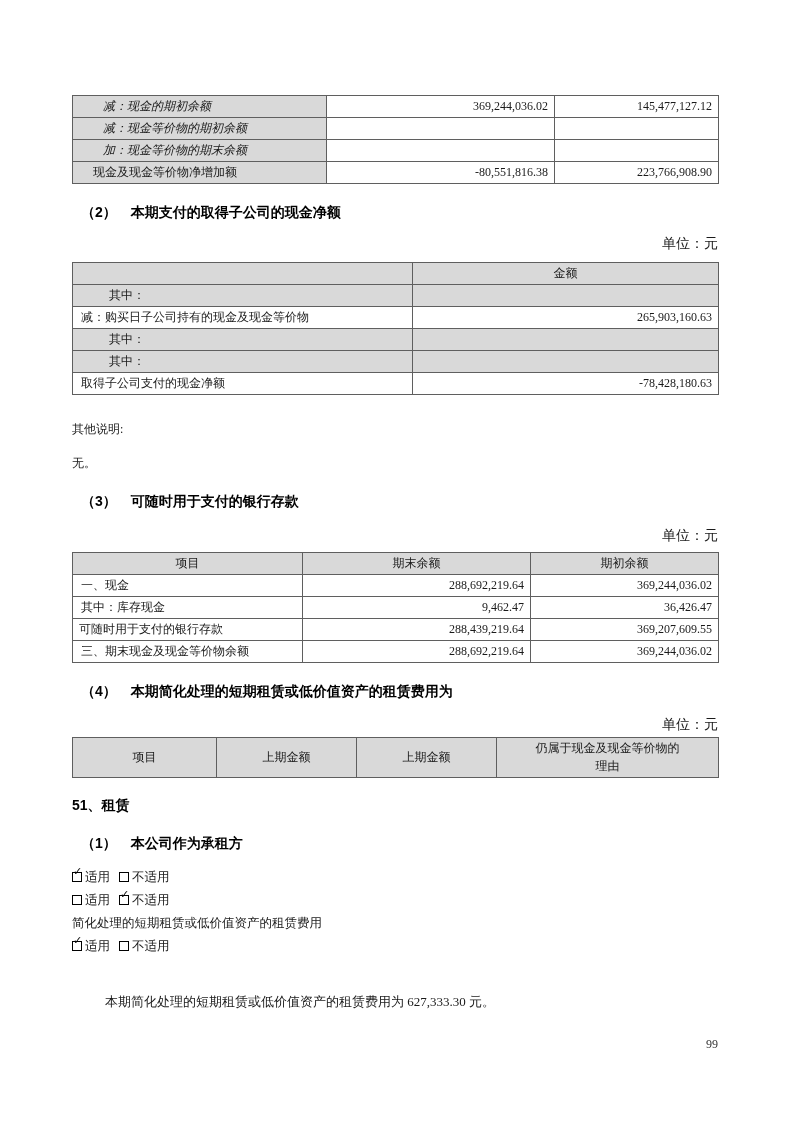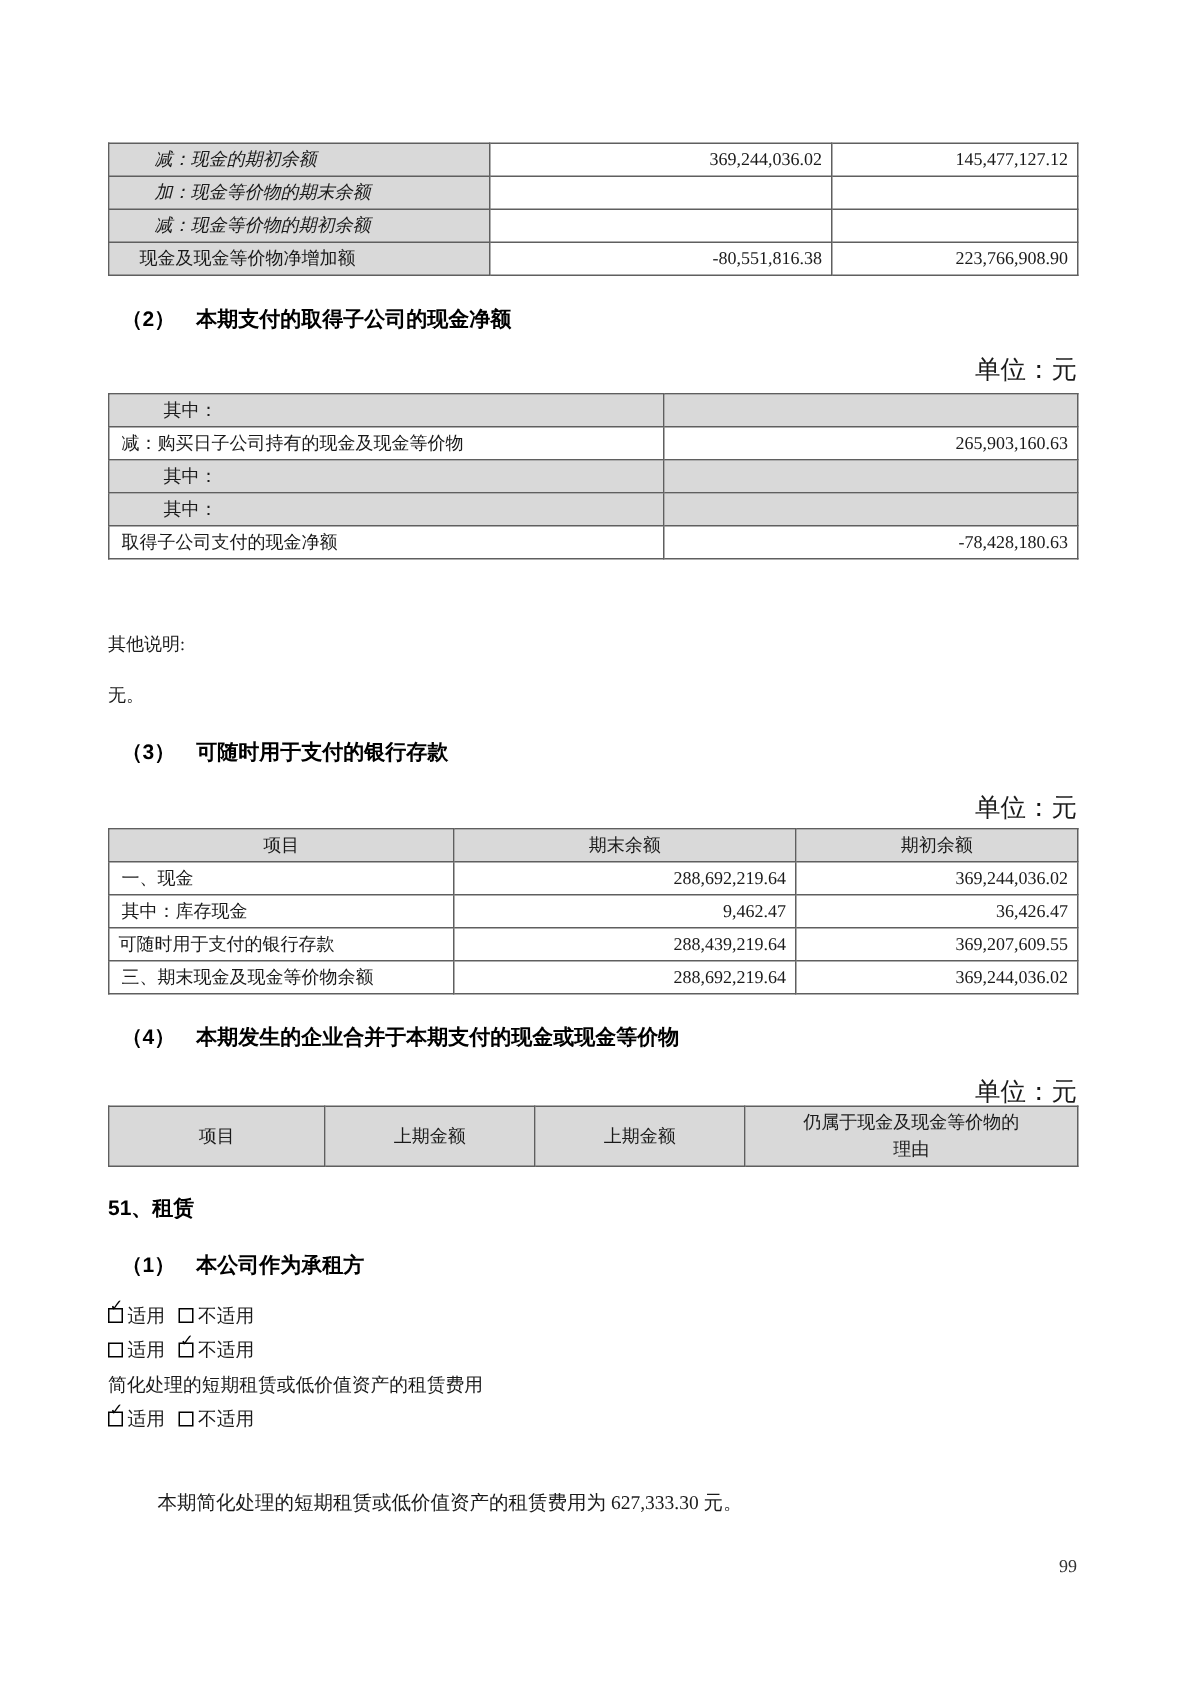--- a/index.html
+++ b/index.html
@@ -62,21 +62,21 @@
     position:absolute;left:81px;
     font-family:"Liberation Sans","DejaVu Sans",sans-serif;
     font-weight:bold;font-size:14px;color:#000;
     display:flex;gap:14px;white-space:nowrap;
   }
   .big-heading{
     position:absolute;left:72px;
     font-family:"Liberation Sans","DejaVu Sans",sans-serif;
     font-weight:bold;font-size:14px;color:#000;white-space:nowrap;
   }
-  .unit{position:absolute;right:75px;font-size:17px;white-space:nowrap;margin-left:12px;}
+  .unit{position:absolute;right:75px;font-size:14px;white-space:nowrap;margin-left:12px;}
   .plain{position:absolute;left:72px;font-size:12px;white-space:nowrap;}
   #h2{top:204px;}  #u2{top:235px;}
   #other-note{top:421px;}
   #none-text{top:455px;}
   #h3{top:493px;}  #u3{top:527px;}
   #h4{top:683px;}  #u4{top:716px;}
   #lease-title{top:797px;}
   #lease-sub{top:835px;}
 
   #lease-lines{position:absolute;left:72px;top:866px;font-size:12.5px;}
@@ -104,45 +104,49 @@
 <div class="page">
 
   <table class="tbl" id="t1">
     <tbody id="t1b">
         <tr>
           <td class="ind2">减：现金的期初余额</td>
           <td class="num">369,244,036.02</td>
           <td class="num">145,477,127.12</td>
         </tr>
         <tr>
+          <td class="ind2">减：现金等价物的期初余额</td>
+          <td class="num"></td>
+          <td class="num"></td>
+        </tr>
+        <tr>
           <td class="ind2">加：现金等价物的期末余额</td>
-          <td class="num"></td>
-          <td class="num"></td>
-        </tr>
-        <tr>
-          <td class="ind2">减：现金等价物的期初余额</td>
           <td class="num"></td>
           <td class="num"></td>
         </tr>
         <tr>
           <td class="ind1">现金及现金等价物净增加额</td>
           <td class="num">-80,551,816.38</td>
           <td class="num">223,766,908.90</td>
         </tr>
       </tbody>
   </table>
 
   <div class="heading" id="h2">
     <span>（2）</span>
     <span>本期支付的取得子公司的现金净额</span>
   </div>
   <div class="unit" id="u2">单位：元</div>
 
   <table class="tbl" id="t2">
     <tbody id="t2b">
+        <tr class="hdr">
+          <td></td>
+          <td class="ctr">金额</td>
+        </tr>
         <tr class="shaded">
           <td class="ind0">其中：</td>
           <td class="num"></td>
         </tr>
         <tr>
           <td class="ind0">减：购买日子公司持有的现金及现金等价物</td>
           <td class="num">265,903,160.63</td>
         </tr>
         <tr class="shaded">
           <td class="ind0">其中：</td>
@@ -193,21 +197,21 @@
         <tr>
           <td class="ind0">三、期末现金及现金等价物余额</td>
           <td class="num">288,692,219.64</td>
           <td class="num">369,244,036.02</td>
         </tr>
       </tbody>
   </table>
 
   <div class="heading" id="h4">
     <span>（4）</span>
-    <span>本期发生的企业合并于本期支付的现金或现金等价物</span>
+    <span>本期简化处理的短期租赁或低价值资产的租赁费用为</span>
   </div>
   <div class="unit" id="u4">单位：元</div>
 
   <table class="tbl" id="t4">
     <tbody id="t4b">
         <tr class="hdr">
           <td class="ctr">项目</td>
           <td class="ctr">上期金额</td>
           <td class="ctr">上期金额</td>
           <td class="ctr"><span class="wrapcell">仍属于现金及现金等价物的理由</span></td>

